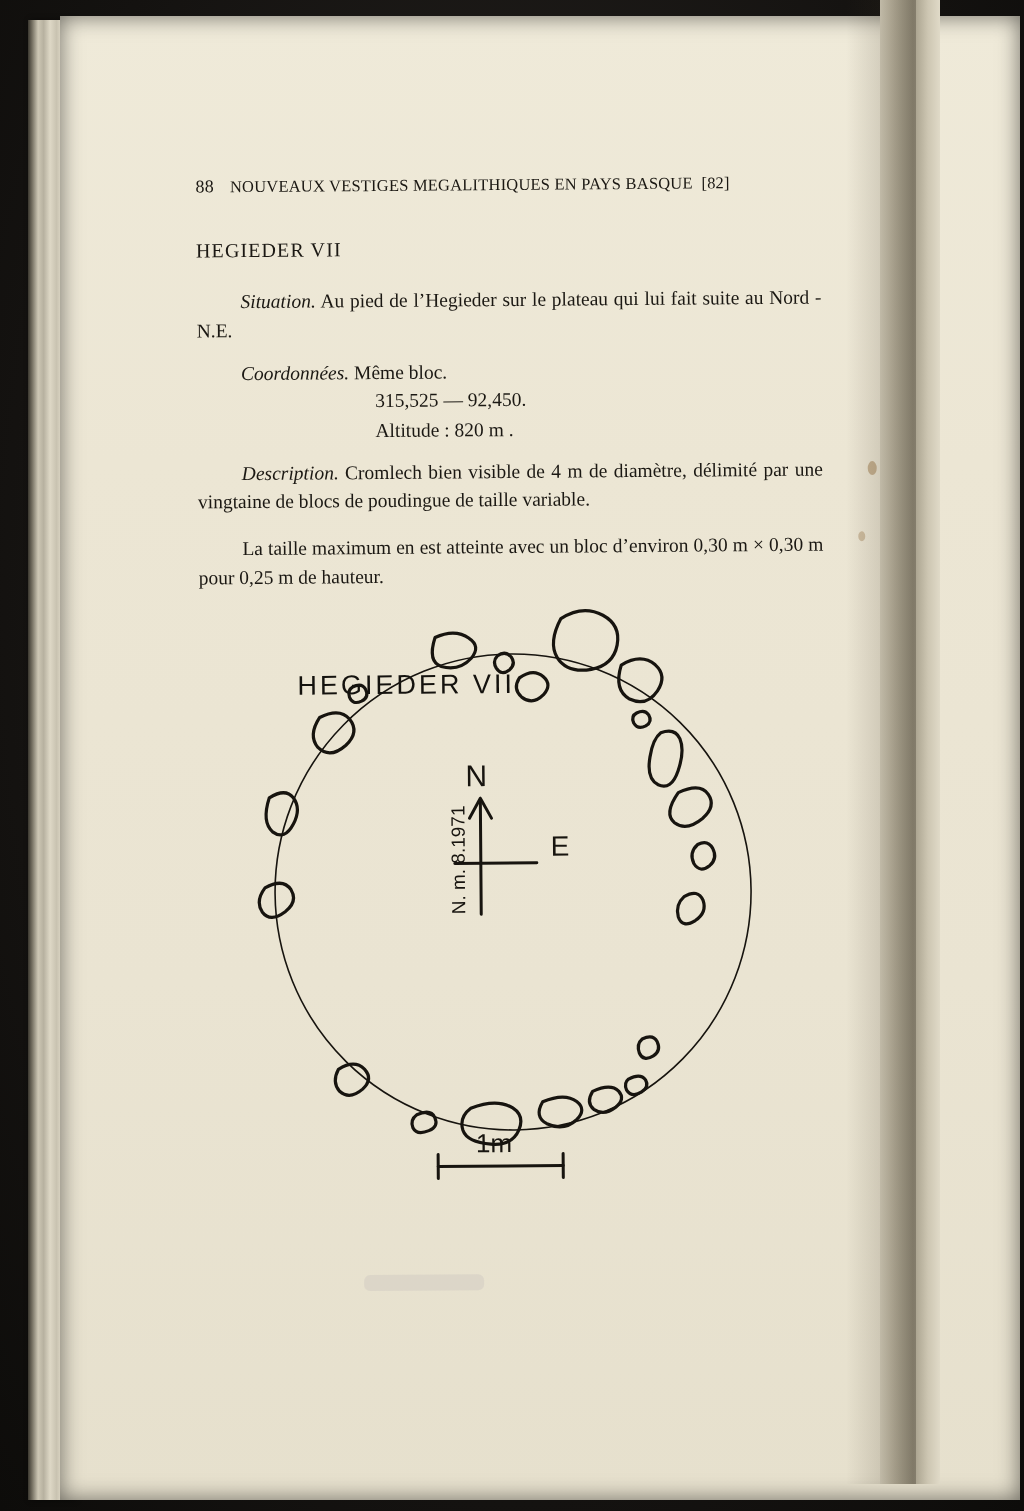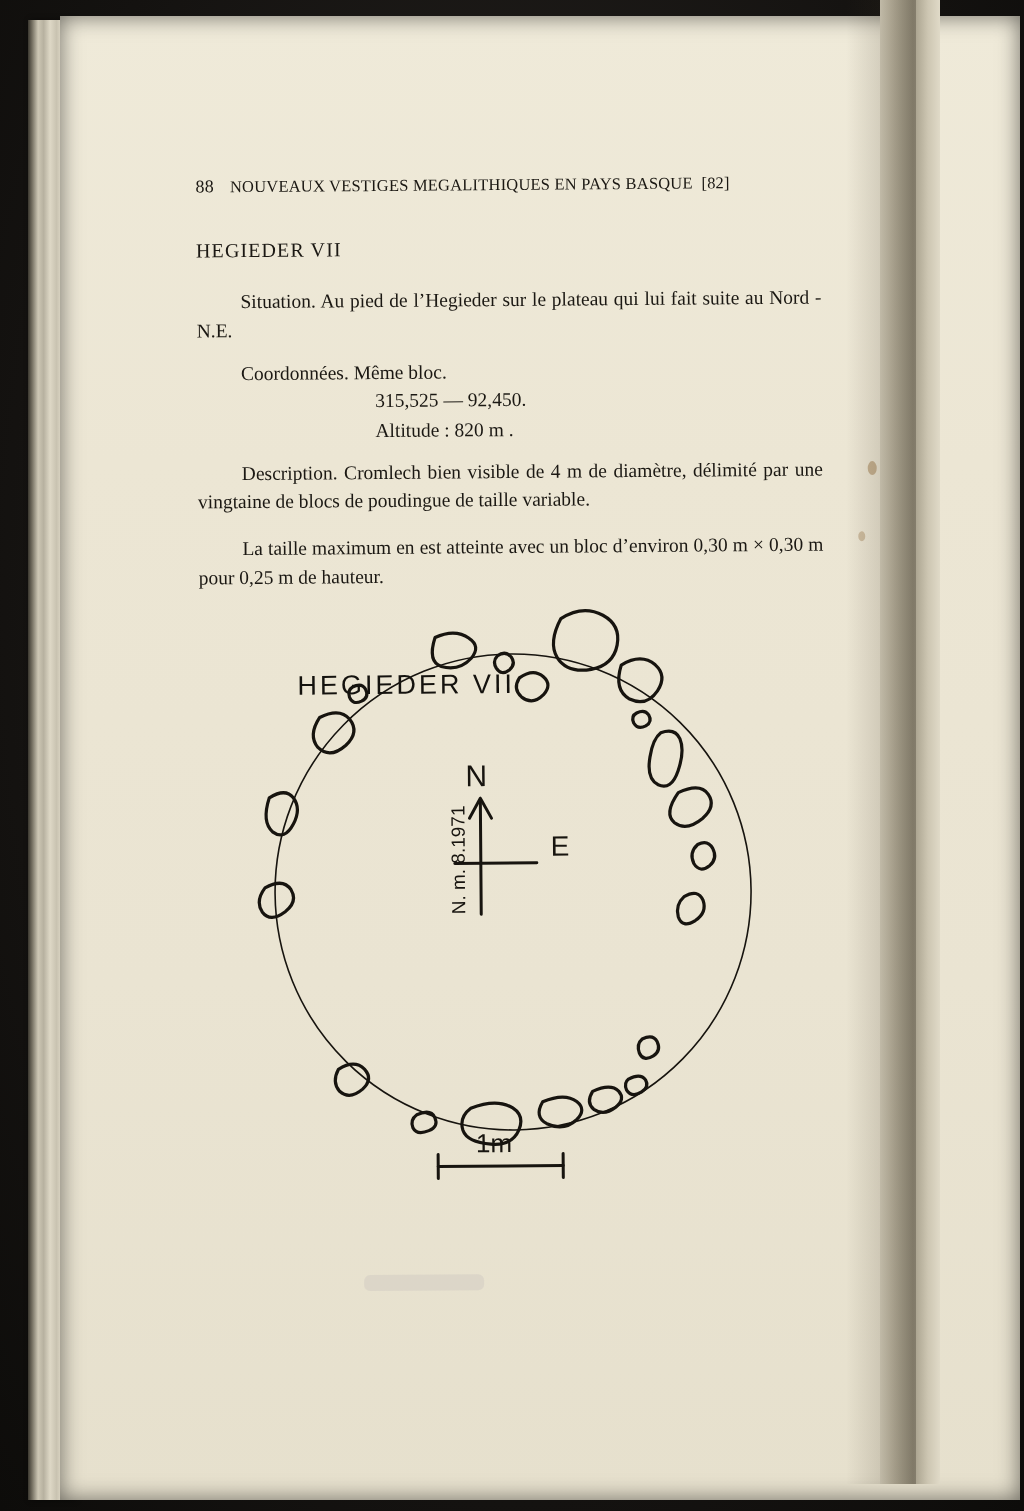--- a/index.html
+++ b/index.html
@@ -115,21 +115,21 @@
     margin-bottom: 26px;
   }
   p.para {
     font-size: 19.5px;
     line-height: 1.47;
     margin: 0 0 18px 0;
     text-align: justify;
     text-indent: 44px;
     hyphens: manual;
   }
-  .it { }
+  .it { font-style: italic; }
   .coord-line {
     font-size: 19.5px;
     line-height: 1.5;
     margin: 0;
     padding-left: 178px;
   }
   .coord-head {
     font-size: 19.5px;
     margin: 0 0 2px 0;
     text-indent: 44px;

